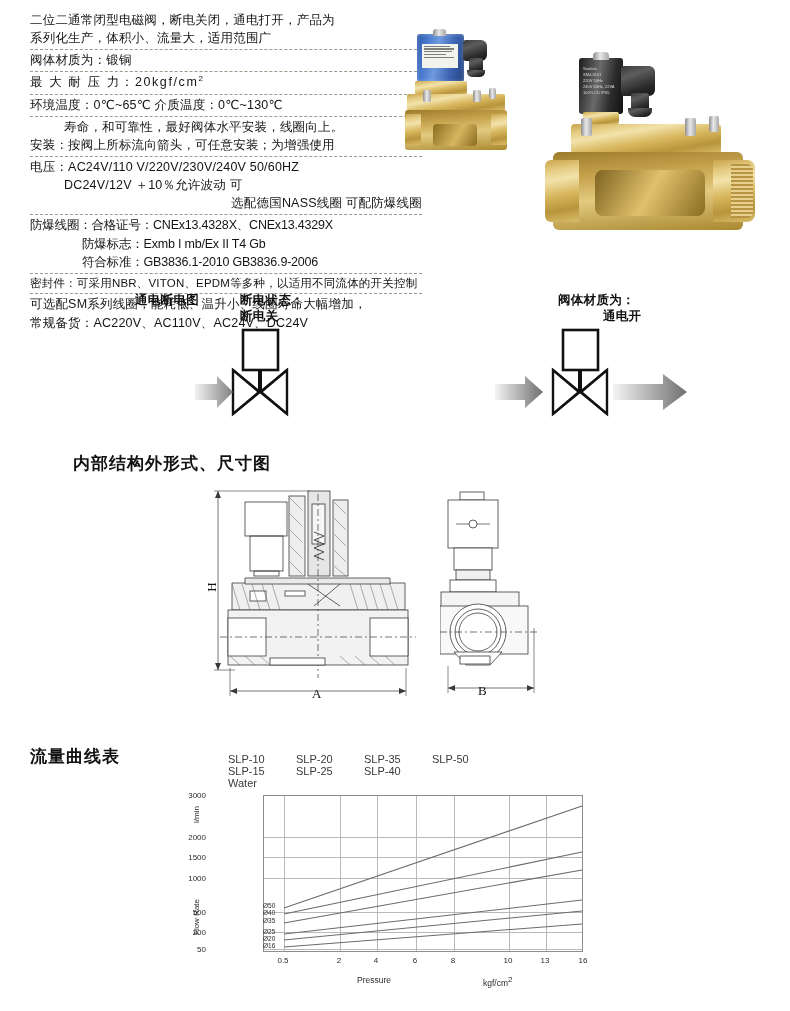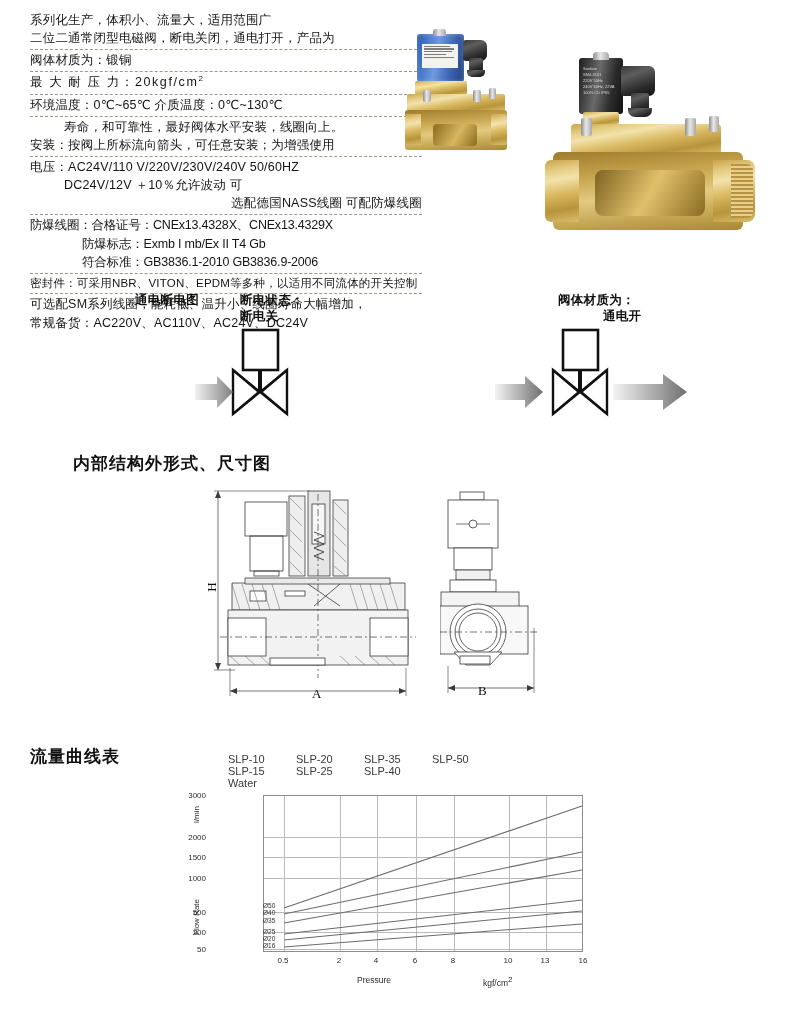--- a/index.html
+++ b/index.html
@@ -114,22 +114,22 @@
     position:absolute; font-size:6.5px; color:#2b2b2b; white-space:nowrap;
   }
   .plot svg { position:absolute; left:0; top:0; }
 </style>
 </head>
 <body>
 
 <div class="spec-block">
 
   <div class="spec-row">
+    <div class="spec-line">二位二通常闭型电磁阀，断电关闭，通电打开，产品为</div>
     <div class="spec-line">系列化生产，体积小、流量大，适用范围广</div>
-    <div class="spec-line">二位二通常闭型电磁阀，断电关闭，通电打开，产品为</div>
   </div>
 
   <div class="spec-row">
     <div class="spec-line">阀体材质为：锻铜</div>
   </div>
 
   <div class="spec-row">
     <div class="spec-line wide"><span>最 大 耐 压 力：20kgf/cm</span><span class="sup">2</span></div>
   </div>
 

